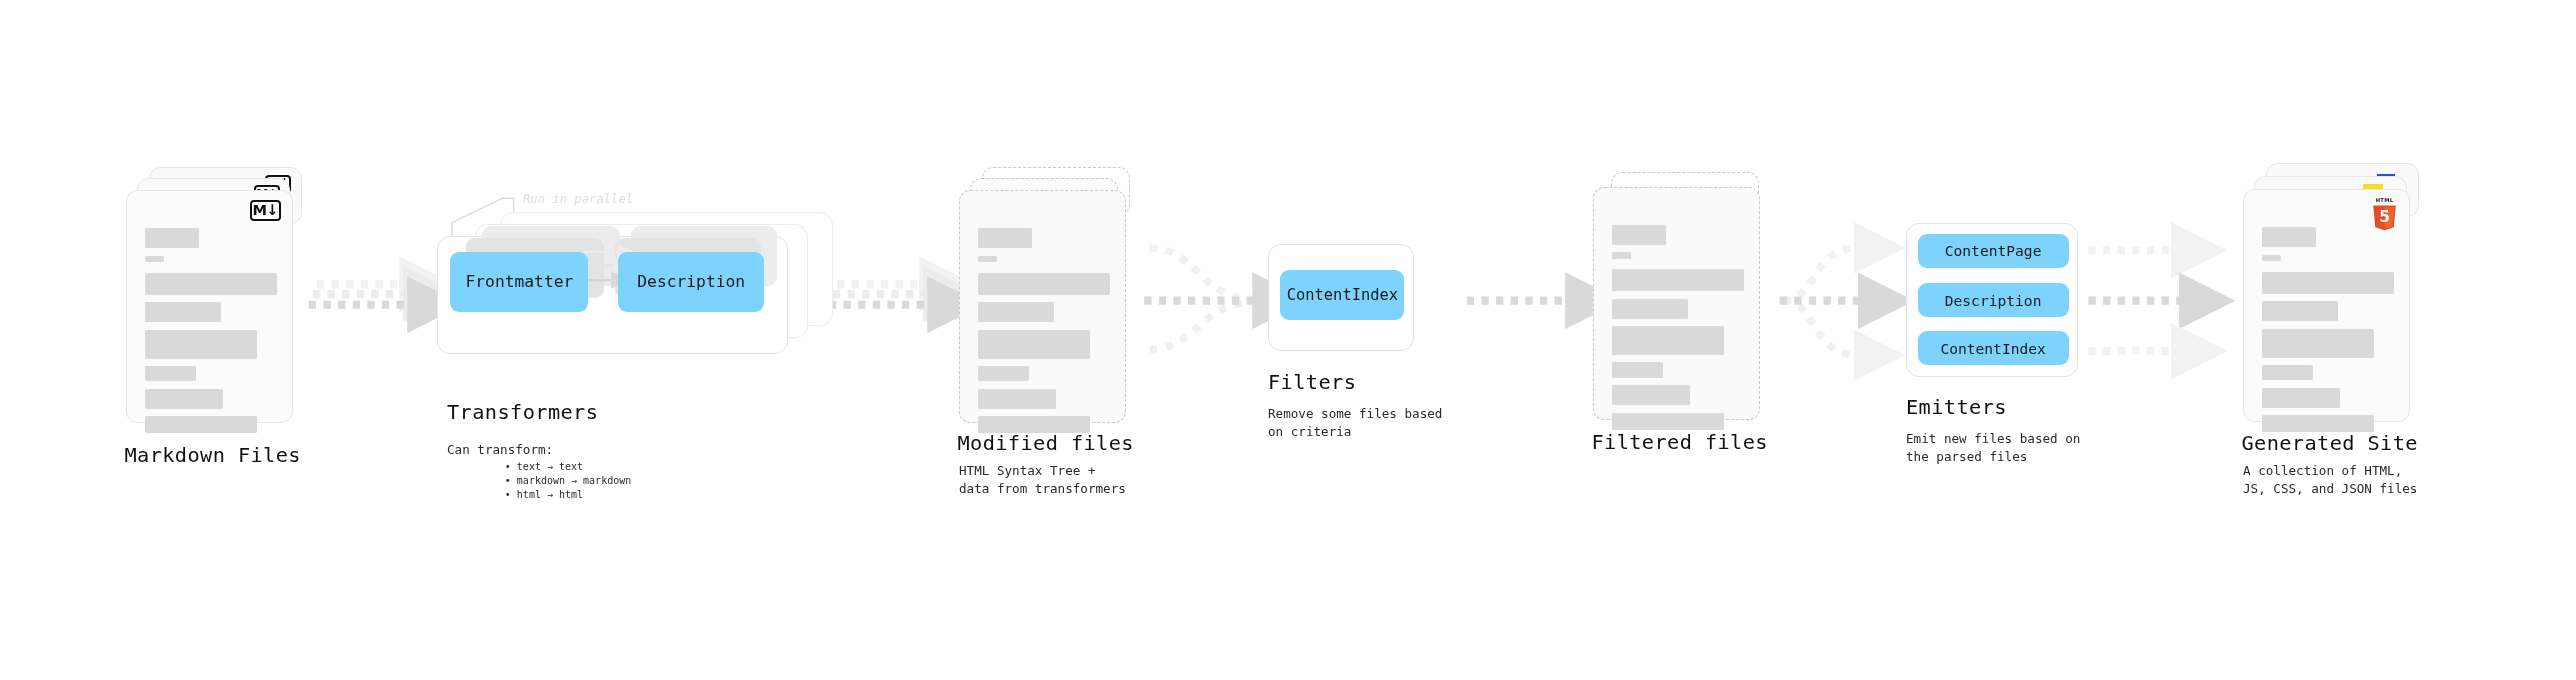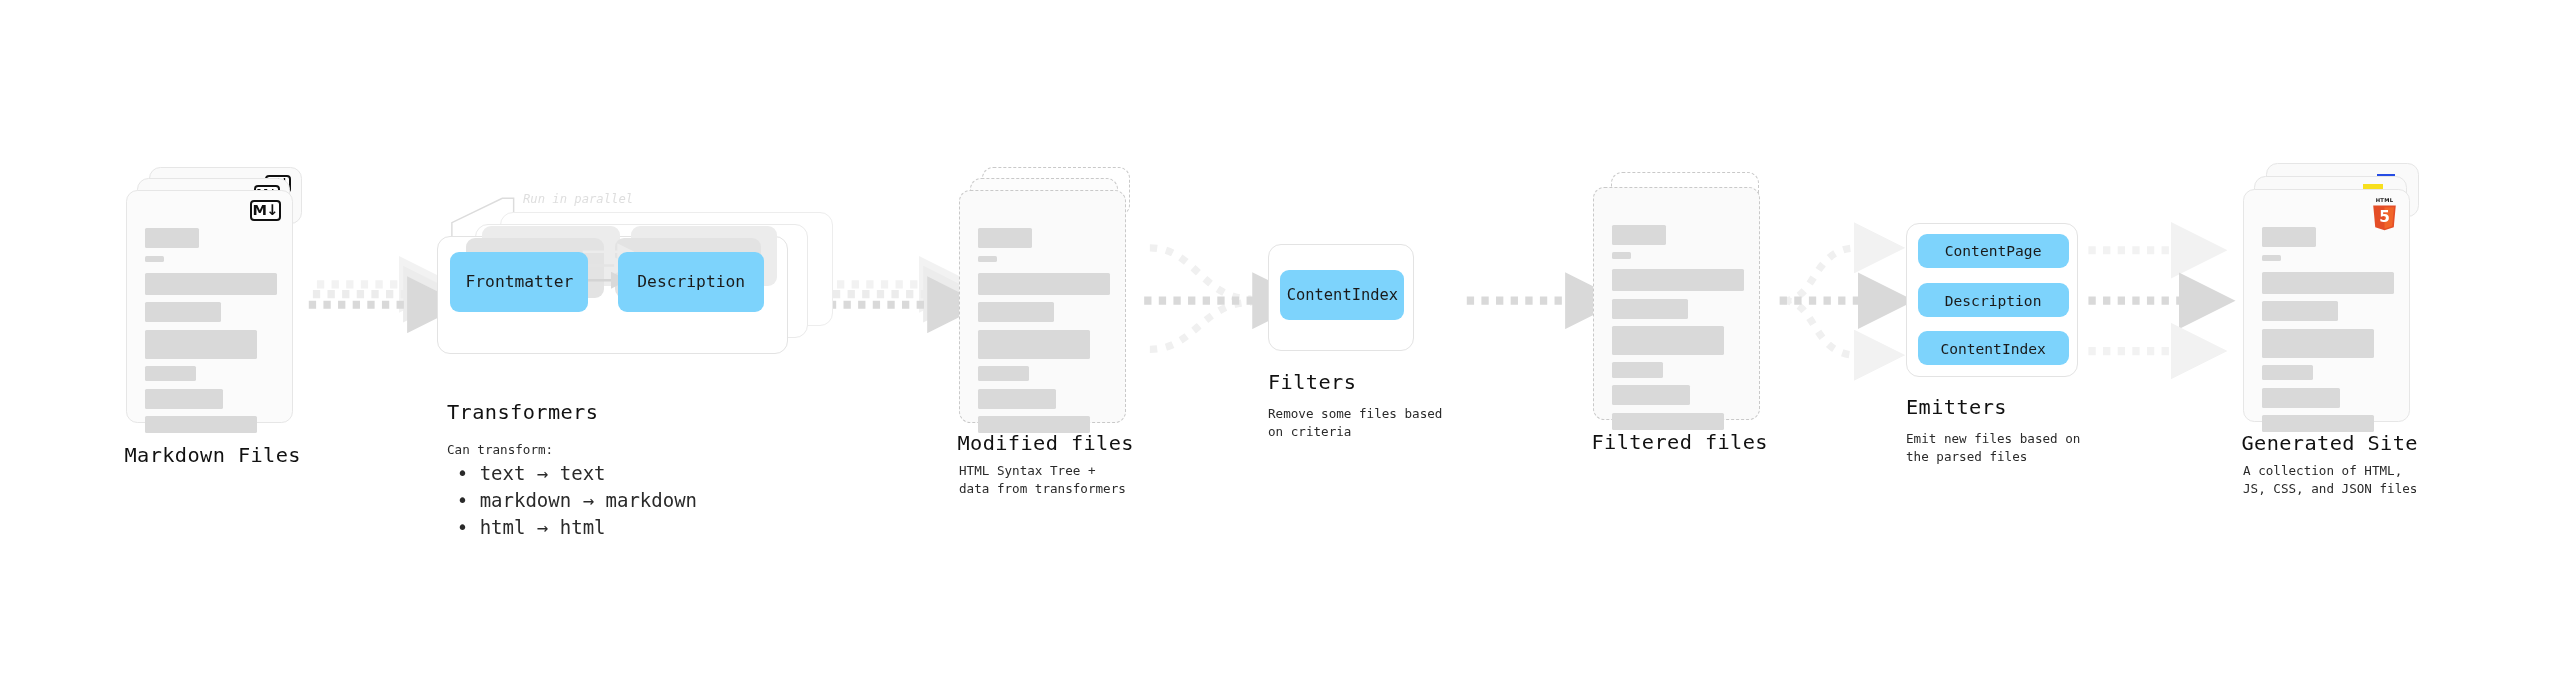--- a/index.html
+++ b/index.html
@@ -75,23 +75,24 @@
   }
   .subtitle {
     position:absolute;
     font-size:12.6px;
     color:#2a2a2a;
     line-height:1.42;
     white-space:pre;
   }
   .bullets {
     position:absolute;
-    font-size:19px;
+    font-size:10px;
     color:#2a2a2a;
     line-height:1.42;
+    margin-left:48px;
   }
   .bullets .b { white-space:pre; }
 
   .parallel-label {
     position:absolute;
     font-size:12.2px;
     color:#dedede;
     white-space:nowrap;
     font-style:italic;
   }

